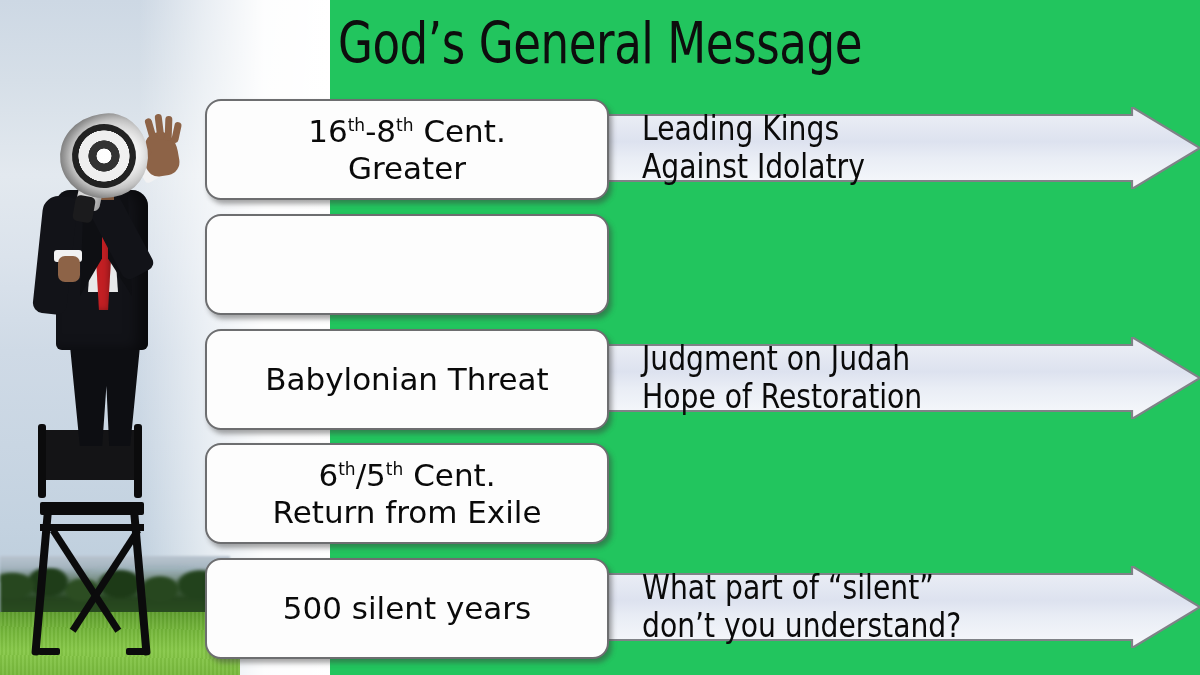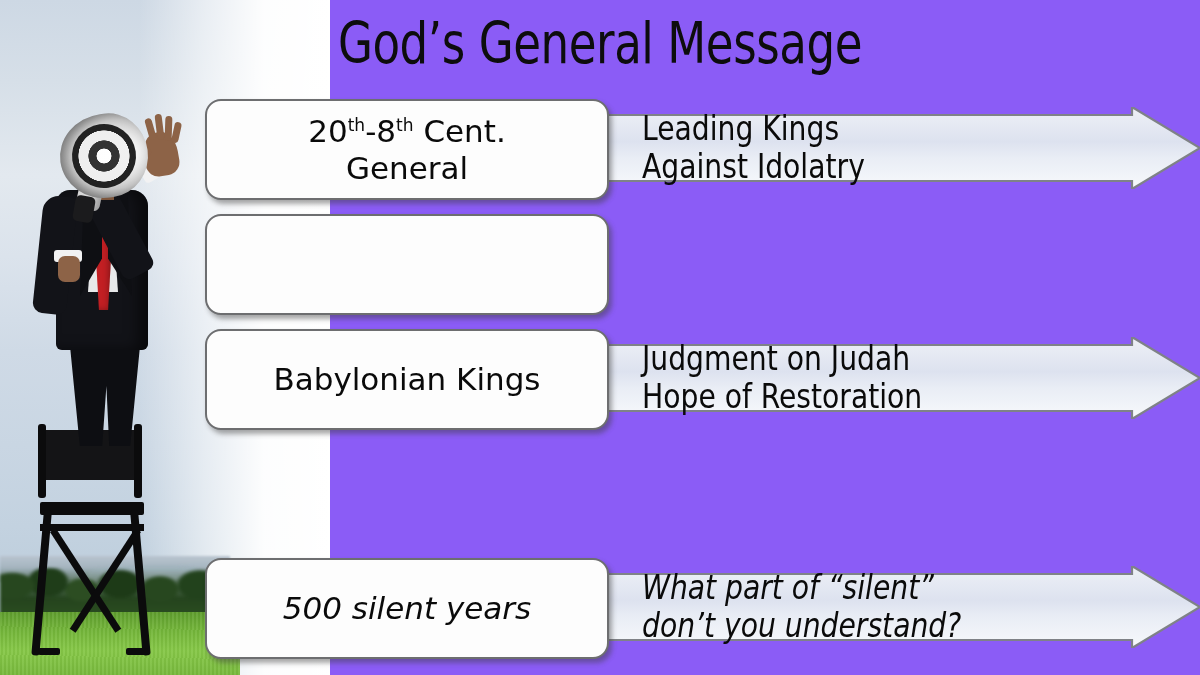--- a/index.html
+++ b/index.html
@@ -3,21 +3,21 @@
 <meta charset="utf-8">
 <style>
   html,body{margin:0;padding:0;}
   body{
     width:1200px;height:675px;overflow:hidden;
     font-family:"Liberation Sans", sans-serif;
     background:#ffffff;
   }
   #slide{
     position:relative;width:1200px;height:675px;overflow:hidden;
-    background:#8b5cf6;
+    background:#22c55e;
   }
 
   
   .photo{
     position:absolute;left:0;top:0;width:330px;height:675px;
     background:
       linear-gradient(to right, rgba(255,255,255,0) 0%, rgba(255,255,255,0) 42%, rgba(255,255,255,.55) 62%, rgba(255,255,255,.96) 80%, #fff 100%),
       linear-gradient(to bottom,
         #cdd8e4 0%, #d6dfe8 12%, #e3e9ef 26%, #dbe3ec 38%,
         #cfdae6 52%, #c9d6e3 66%, #c3d2e0 78%, #bfcfdd 84%);
@@ -139,21 +139,21 @@
   .title{
     position:absolute;left:0;top:14px;width:1200px;text-align:center;
     font-family:"Liberation Sans Narrow","DejaVu Sans Condensed","Liberation Sans", sans-serif;
     font-size:57px;line-height:1.05;color:#0d0d0d;letter-spacing:-.5px;
     transform:scaleX(.88);transform-origin:center;
   }
 
   
   .row{position:absolute;left:0;width:1200px;height:115px;}
   .row.r1{top:90px;} .row.r2{top:205px;} .row.r3{top:320px;}
-  .row.r4{top:434px;} .row.r5{top:549px;font-style:italic;}
+  .row.r4{top:434px;} .row.r5{top:549px;}
 
   .labelbox{
     position:absolute;left:205px;top:9px;width:400px;height:97px;
     background:#fdfdfd;border:2px solid #6d6e70;border-radius:16px;
     box-shadow:3px 4px 5px rgba(60,60,60,.45);
     display:flex;align-items:center;justify-content:center;
     z-index:3;
   }
   .labeltext{
     font-family:"DejaVu Sans","Liberation Sans", sans-serif;
@@ -240,22 +240,22 @@
         </defs>
         <path d="M0,8 L524,8 L524,0 L592,41 L524,82 L524,74 L0,74 Z" fill="url(#ag1)" stroke="#7f8287" stroke-width="2.2" stroke-linejoin="miter"></path>
       </svg>
       <div class="arrowtext">
         <span>Leading Kings</span>
         <span>Against Idolatry</span>
       </div>
     </div>
     <div class="labelbox">
       <div class="labeltext">
-        <div><span>20</span><sup>th</sup><span>-8</span><sup>th</sup><span> Cent.</span></div>
-        <div>General</div>
+        <div><span>16</span><sup>th</sup><span>-8</span><sup>th</sup><span> Cent.</span></div>
+        <div>Greater</div>
       </div>
     </div>
   </div>
 
   <div class="row r2">
     <div class="labelbox">
       <div class="labeltext">
       </div>
     </div>
   </div>
@@ -273,26 +273,32 @@
         </defs>
         <path d="M0,8 L524,8 L524,0 L592,41 L524,82 L524,74 L0,74 Z" fill="url(#ag3)" stroke="#7f8287" stroke-width="2.2" stroke-linejoin="miter"></path>
       </svg>
       <div class="arrowtext">
         <span>Judgment on Judah</span>
         <span>Hope of Restoration</span>
       </div>
     </div>
     <div class="labelbox">
       <div class="labeltext">
-        <div>Babylonian Kings</div>
+        <div>Babylonian Threat</div>
       </div>
     </div>
   </div>
 
   <div class="row r4">
+    <div class="labelbox">
+      <div class="labeltext">
+        <div><span>6</span><sup>th</sup><span>/5</span><sup>th</sup><span> Cent.</span></div>
+        <div>Return from Exile</div>
+      </div>
+    </div>
   </div>
 
   <div class="row r5">
     <div class="arrow">
       <svg width="592" height="82" viewBox="0 0 592 82" xmlns="http://www.w3.org/2000/svg">
         <defs>
           <linearGradient id="ag5" x1="0" y1="0" x2="0" y2="1">
             <stop offset="0" stop-color="#eef1f7"></stop>
               <stop offset=".42" stop-color="#dde2ef"></stop>
             <stop offset=".62" stop-color="#e9edf5"></stop>

